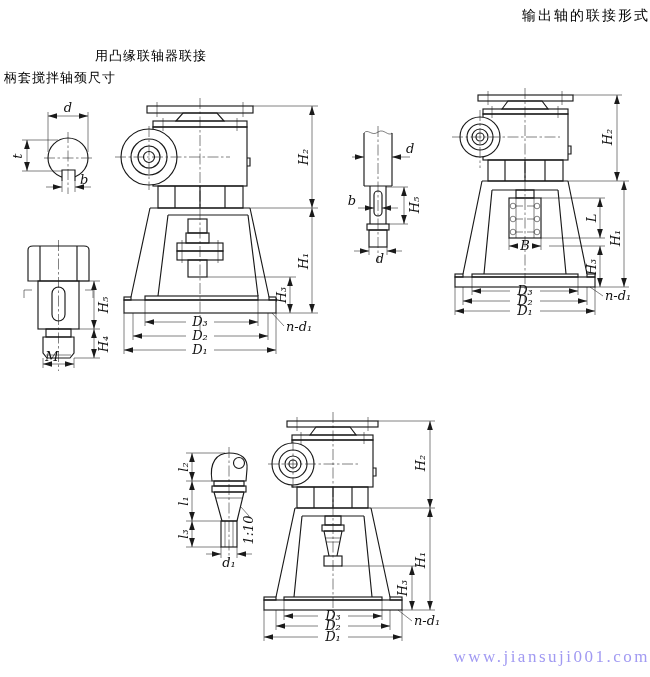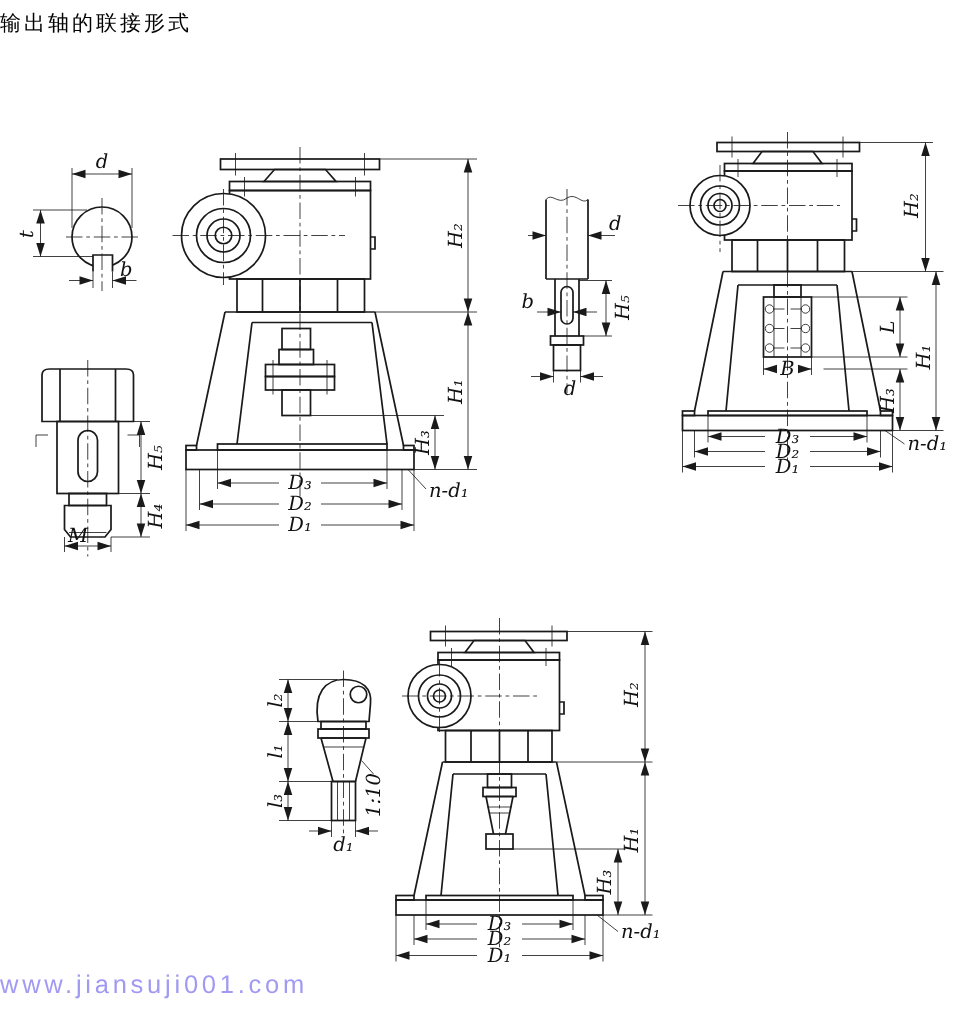--- a/index.html
+++ b/index.html
@@ -1,22 +1,22 @@
 <!DOCTYPE html>
 <html><head>
 <meta charset="utf-8">
 <style>
   html,body{margin:0;padding:0;background:#fff}
   .canvas{position:relative;width:650px;height:677px;background:#fff;overflow:hidden;
           font-family:"Liberation Sans","DejaVu Sans",sans-serif}
-  .title{position:absolute;top:7px;left:0;width:100%;text-align:left;
+  .title{position:absolute;top:7px;left:0;width:100%;text-align:right;
          font-size:14px;letter-spacing:2px;color:#000;white-space:nowrap}
   .cap{position:absolute;font-size:13px;letter-spacing:1px;color:#000;white-space:nowrap}
-  .wm{position:absolute;top:647px;left:0;width:100%;text-align:left;
-      font-family:Liberation Sans, sans-serif;font-size:17px;letter-spacing:2.5px;color:#a19af2}
+  .wm{position:absolute;top:647px;left:0;width:100%;text-align:right;
+      font-family:Liberation Serif, serif;font-size:17px;letter-spacing:2.5px;color:#a19af2}
   svg.draw{position:absolute;left:0;top:0}
   svg.draw text{font:italic 13px "DejaVu Serif","DejaVu Sans",serif;fill:#111}
   .o{fill:none;stroke:#1a1a1a;stroke-width:1.15}
   .w{fill:#fff;stroke:#1a1a1a;stroke-width:1.15}
   .t{fill:none;stroke:#1a1a1a;stroke-width:.55}
   .d{fill:none;stroke:#1a1a1a;stroke-width:.55}
   .c{fill:none;stroke:#1a1a1a;stroke-width:.55;stroke-dasharray:11 2.5 2.5 2.5}
 </style>
 </head>
 <body>
@@ -311,15 +311,17 @@
     <path class="t" d="M264,610 V641 M402,610 V641"></path>
     <path class="d" d="M318,637 H264" marker-end="url(#ar)"></path>
     <path class="d" d="M348,637 H402" marker-end="url(#ar)"></path>
     <text x="333" y="641" text-anchor="middle">D₁</text>
     <path class="t" d="M398,610 L412,621"></path>
     <text x="414" y="625">n-d₁</text>
   </g>
 </svg>
 
 <div class="title">输出轴的联接形式</div>
+<div class="cap" style="left:95px;top:47px">用凸缘联轴器联接</div>
+<div class="cap" style="left:4px;top:69px">柄套搅拌轴颈尺寸</div>
 <div class="wm">www.jiansuji001.com</div>
 
 </div>
 
 </body></html>

